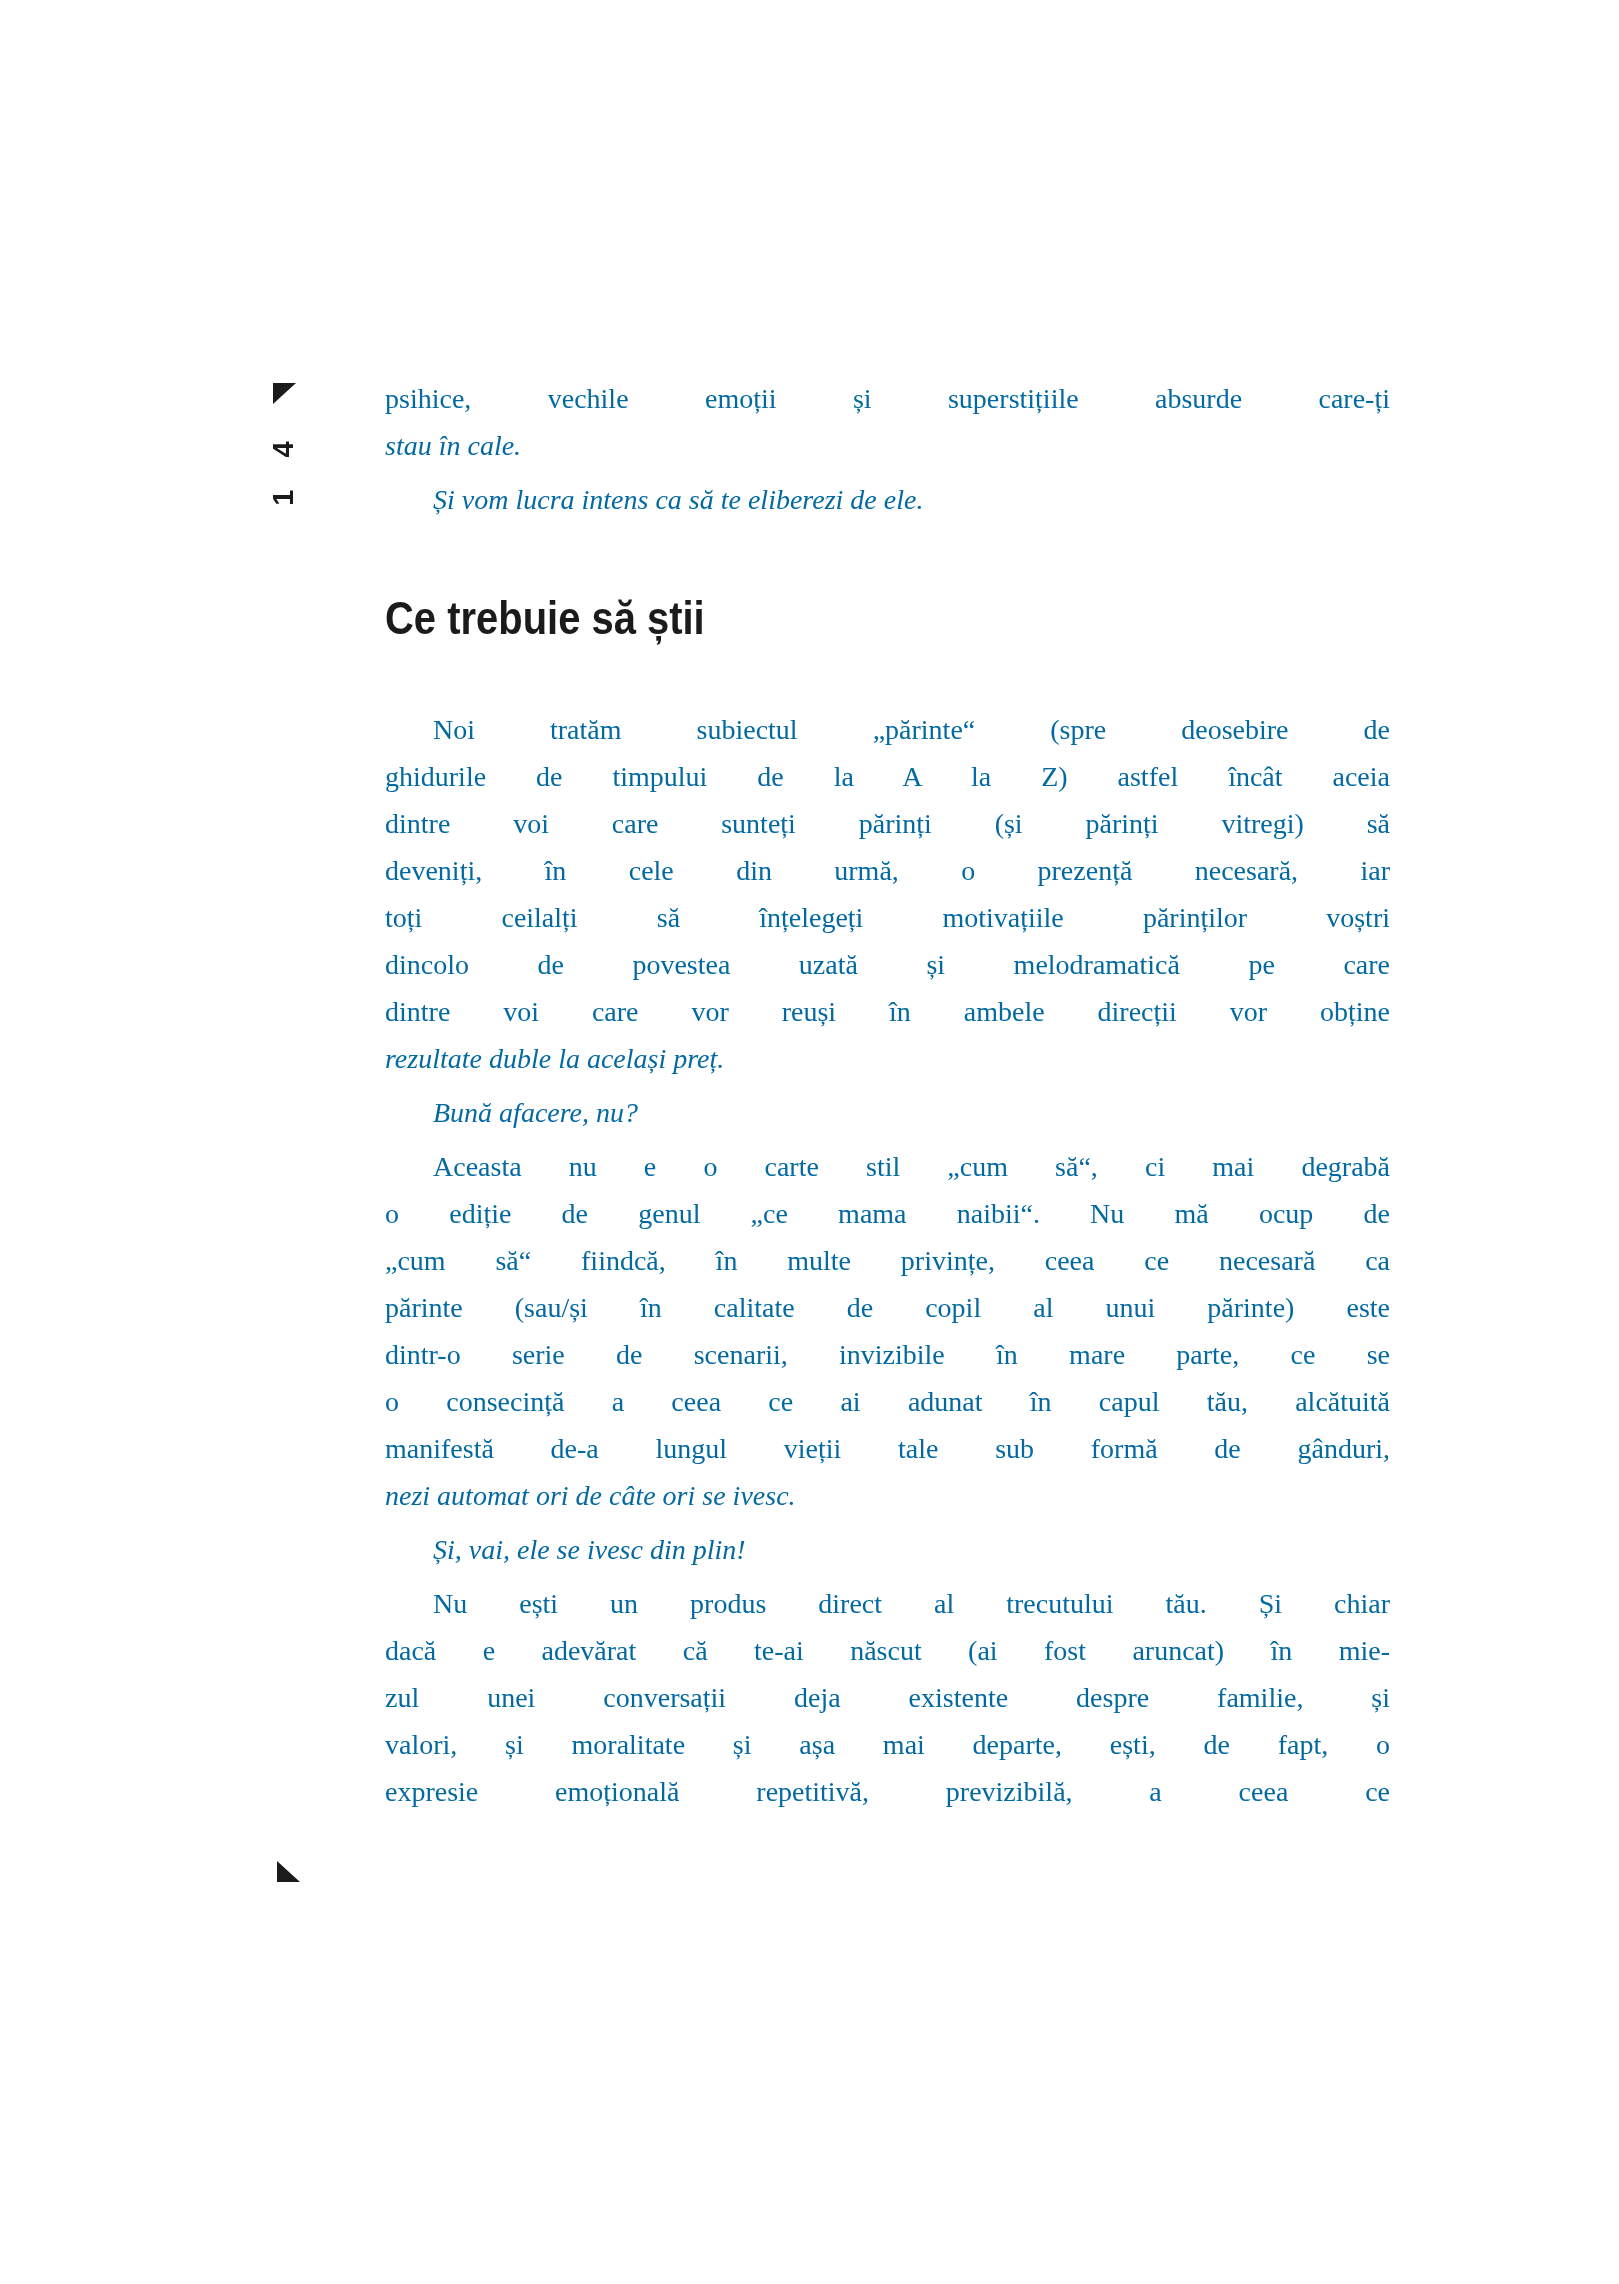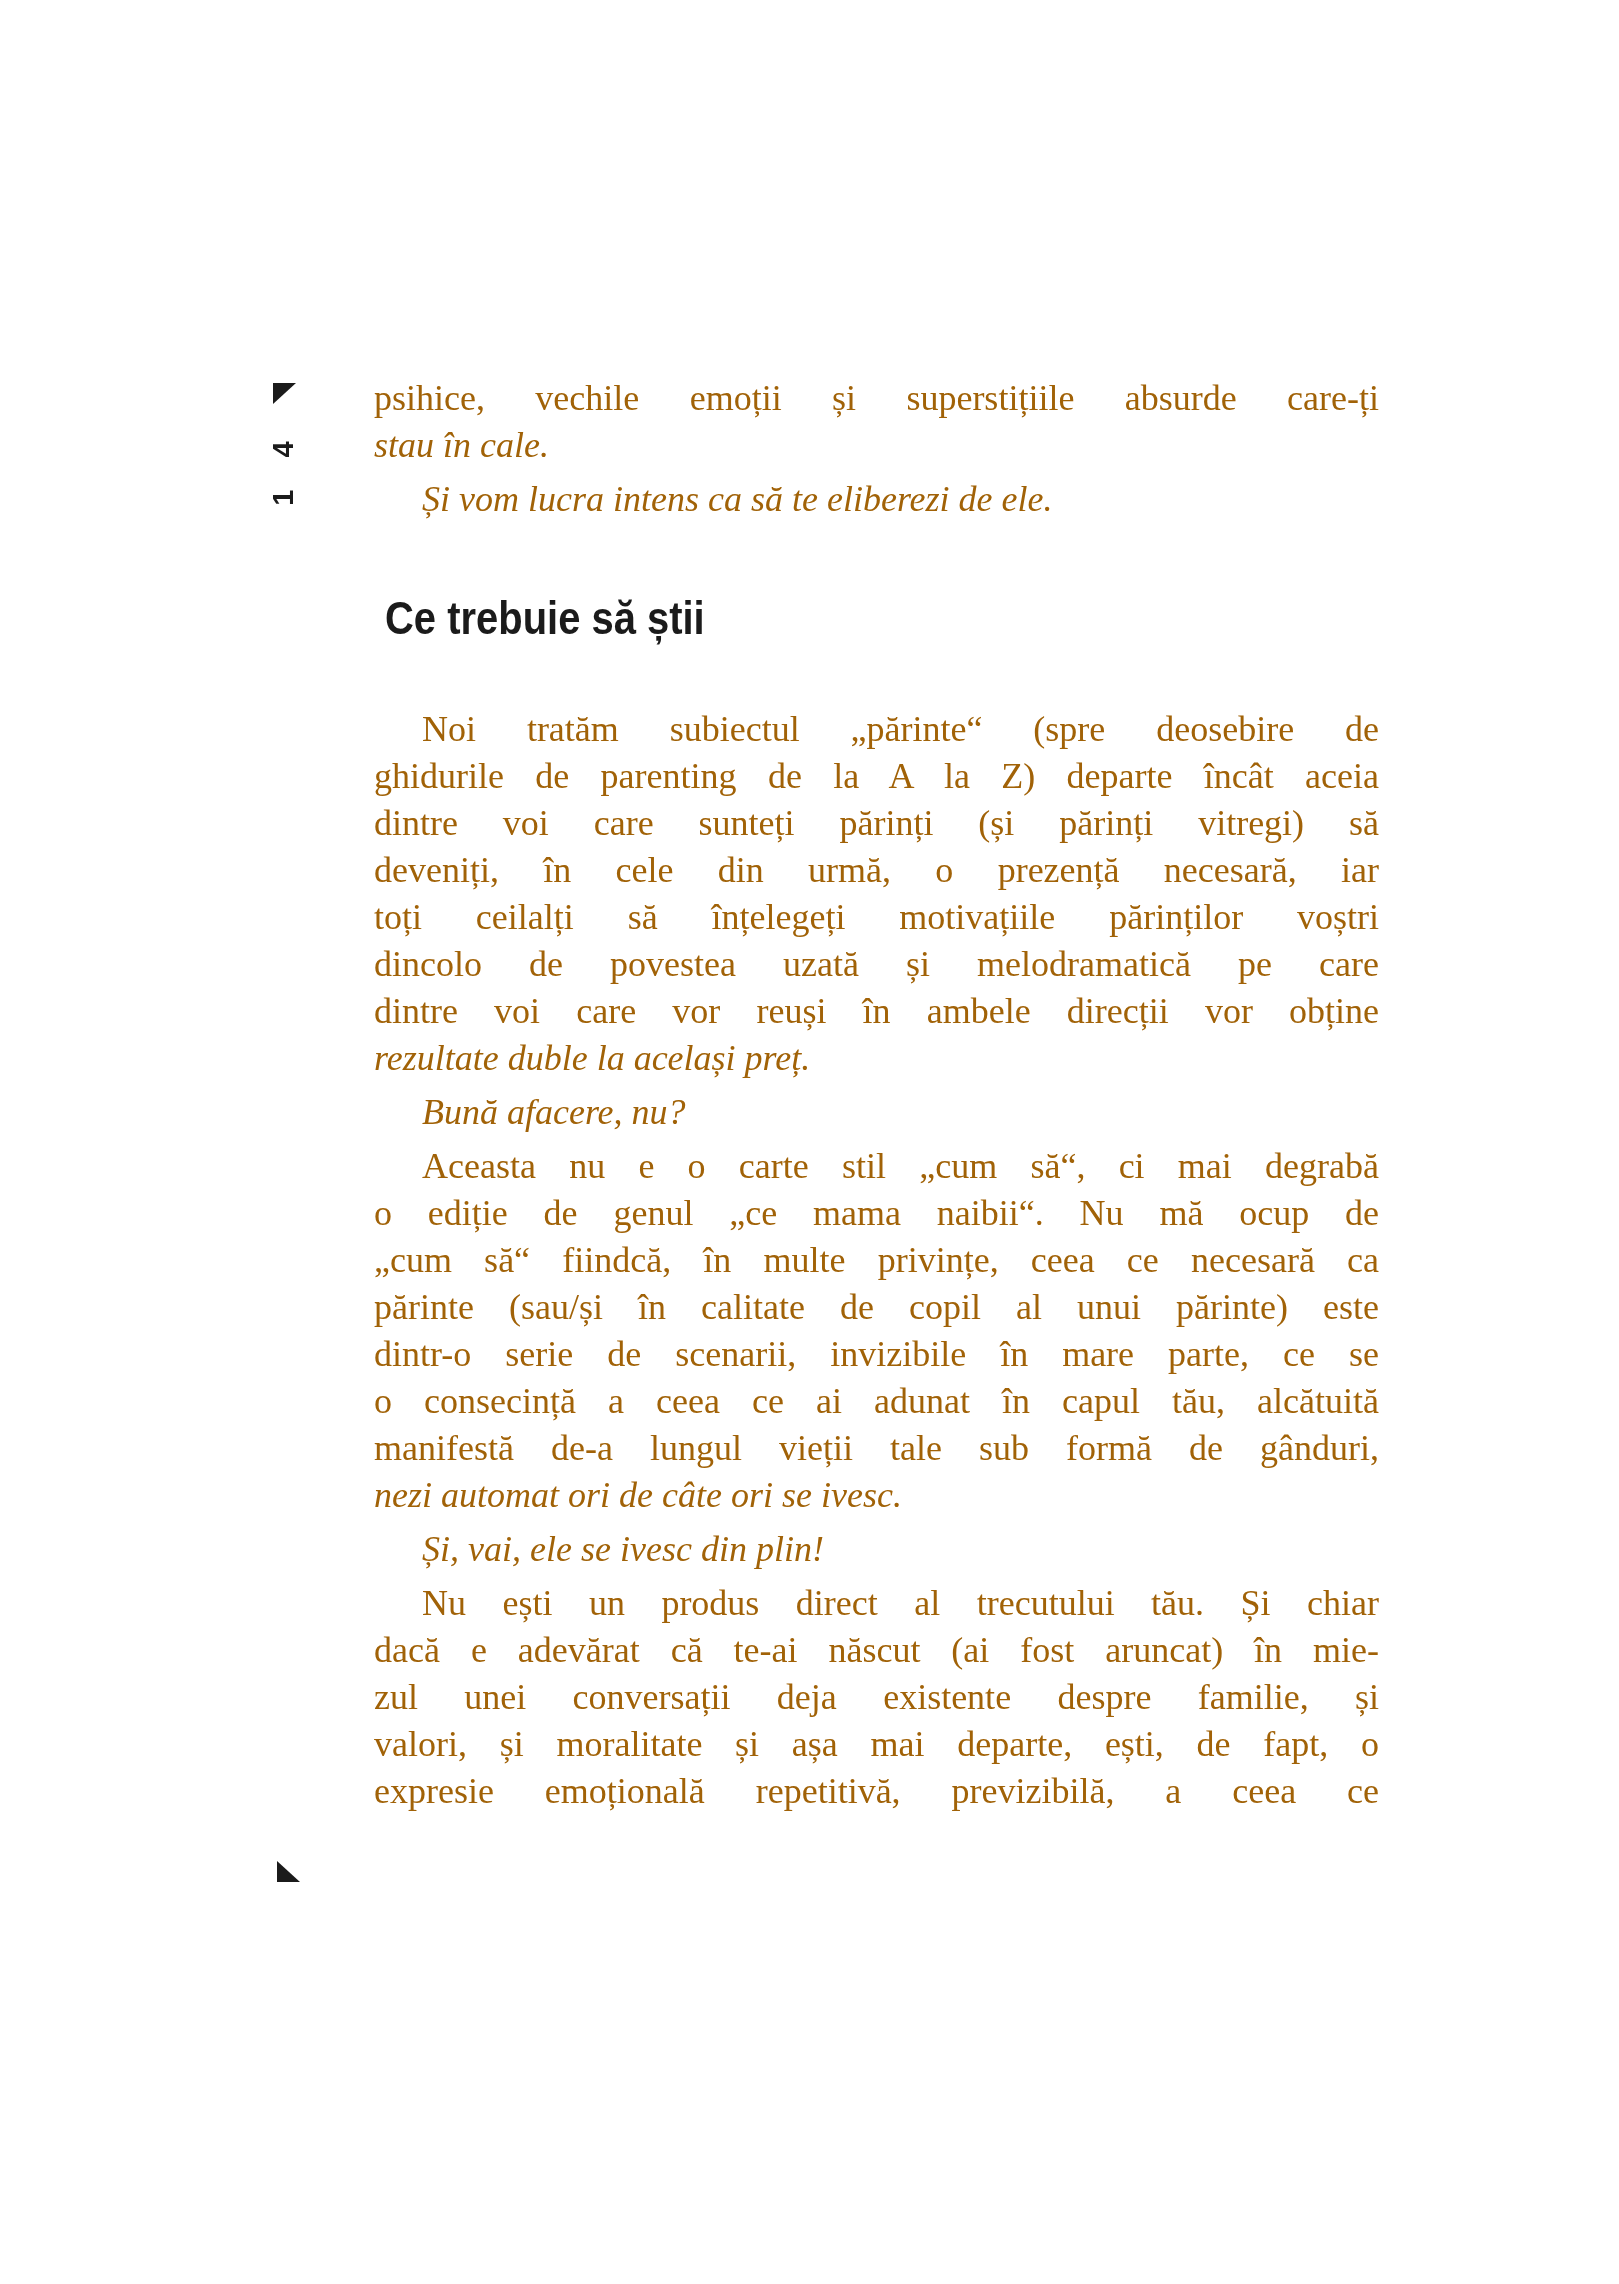--- a/index.html
+++ b/index.html
@@ -34,24 +34,24 @@
     font-weight:bold;
     font-size:29px;
     letter-spacing:32px;
     text-indent:32px;
     color:#1b1b1b;
   }
 
   
   .textblock {
     position:absolute;
-    left:374px; width:1005px;
-    font-size:36px;
+    left:385px; width:1005px;
+    font-size:28px;
     line-height:47px;
-    color:#a16207;
+    color:#0369a1;
   }
   #intro { top:375px; }
   #body  { top:699px; }
 
   .line {
     height:47px;
     overflow:hidden;
     text-align:justify;
     text-align-last:justify;
   }
@@ -101,21 +101,21 @@
       </div>
     </div>
 
   <div class="heading">
     <span>Ce trebuie să știi</span>
   </div>
 
   <div id="body" class="textblock">
       <div class="par indent">
         <div class="line">Noi tratăm subiectul „părinte“ (spre deosebire de</div>
-        <div class="line">ghidurile de parenting de la A la Z) departe încât aceia</div>
+        <div class="line">ghidurile de timpului de la A la Z) astfel încât aceia</div>
         <div class="line">dintre voi care sunteți părinți (și părinți vitregi) să</div>
         <div class="line">deveniți, în cele din urmă, o prezență necesară, iar</div>
         <div class="line">toți ceilalți să înțelegeți motivațiile părinților voștri</div>
         <div class="line">dincolo de povestea uzată și melodramatică pe care</div>
         <div class="line">dintre voi care vor reuși în ambele direcții vor obține</div>
         <div class="line last">rezultate duble la același preț.</div>
       </div>
       <div class="par indent">
         <div class="line last">Bună afacere, nu?</div>
       </div>

